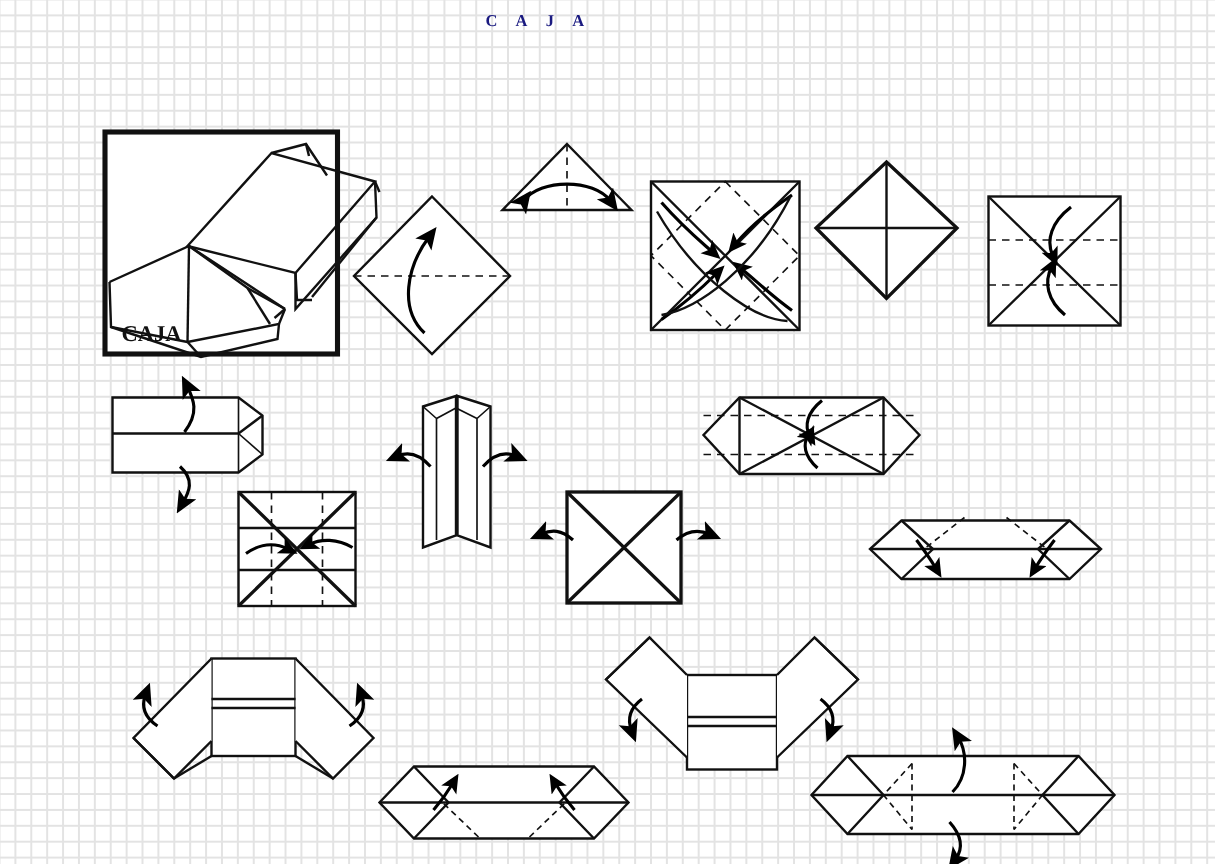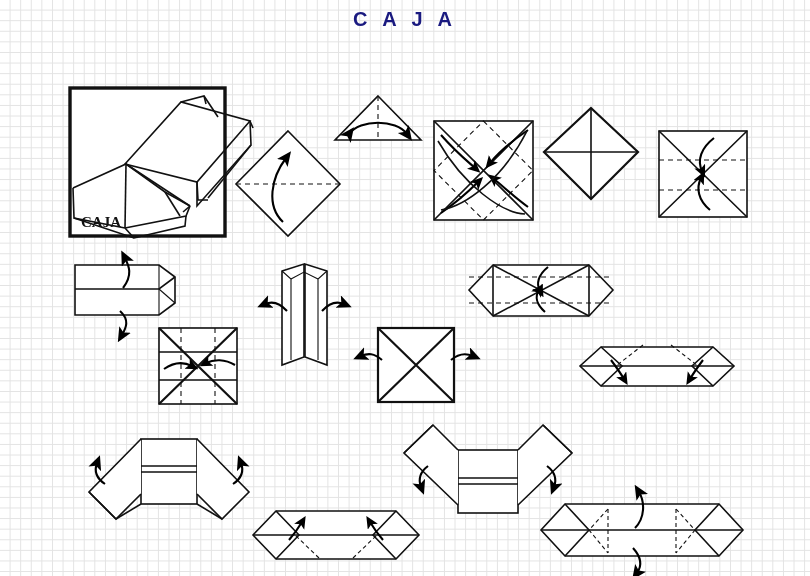--- a/index.html
+++ b/index.html
@@ -18,24 +18,24 @@
       linear-gradient(to right, #e3e3e3 1px, transparent 1px),
       linear-gradient(to bottom, #e3e3e3 1px, transparent 1px);
     background-size: 10.6px 10.6px;
     background-position: -1px -1px;
     font-family: "Liberation Sans", sans-serif;
   }
   #title {
     position: absolute;
     top: 8px;
     left: 0;
-    width: 810px;
+    width: 718px;
     text-align: center;
-    font-family: Liberation Sans, sans-serif;
-    font-size: 20px;
+    font-family: Liberation Serif, serif;
+    font-size: 11px;
     font-weight: bold;
     letter-spacing: 5px;
     color: #1a1a80;
     user-select: none;
   }
   #diagram-layer {
     position: absolute;
     top: 0;
     left: 4px;
     width: 810px;

